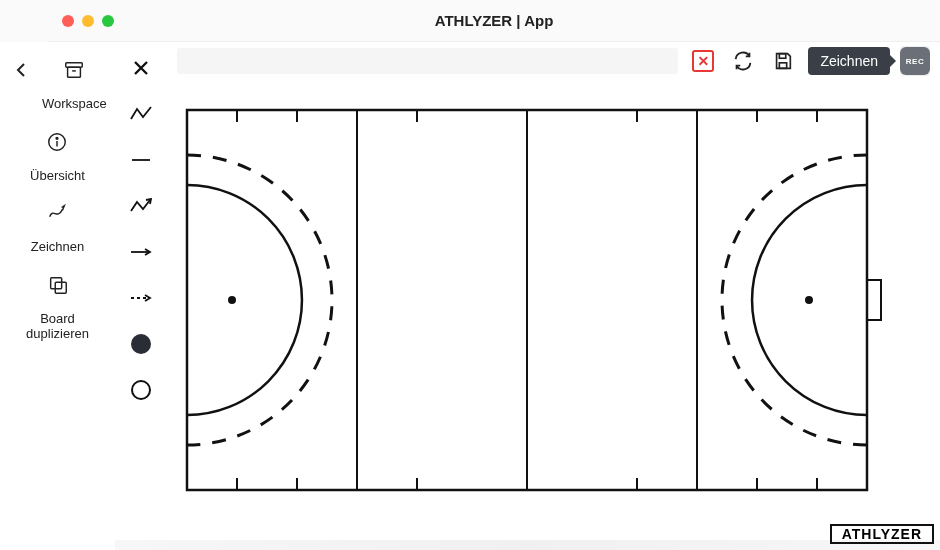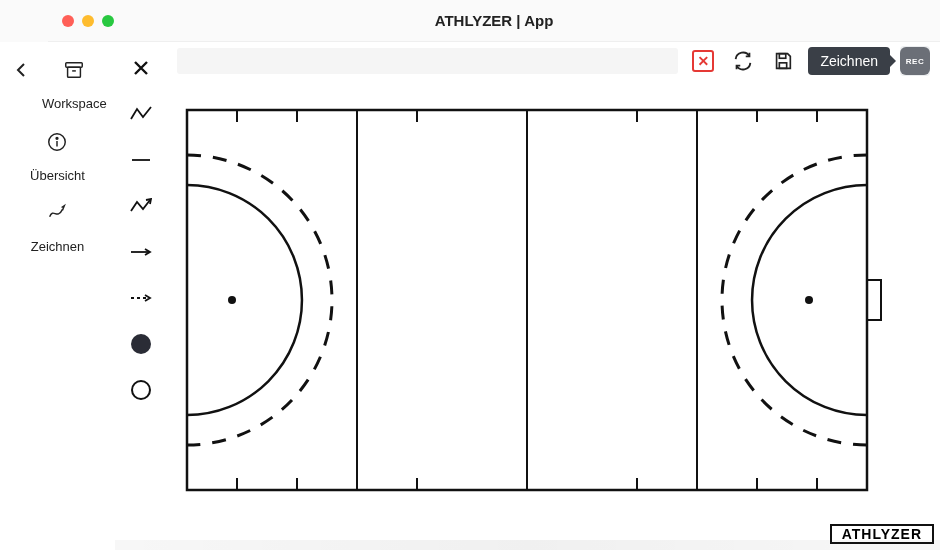--- a/index.html
+++ b/index.html
@@ -128,20 +128,30 @@
     <div class="side-item">
       <div class="icon-box">
         <svg width="22" height="22" viewBox="0 0 24 24" fill="none" stroke="#222" stroke-width="1.6">
           <path d="M4 16 C8 6, 12 20, 18 8"></path>
             <path d="M17 6 L20 4 L18 9"></path>
         </svg>
       </div>
       <div class="side-label">Zeichnen</div>
     </div>
 
+    <div class="side-item">
+      <div class="icon-box">
+        <svg width="22" height="22" viewBox="0 0 24 24" fill="none" stroke="#222" stroke-width="1.6">
+          <rect x="4" y="4" width="12" height="12" rx="1"></rect>
+            <rect x="9" y="9" width="12" height="12" rx="1"></rect>
+        </svg>
+      </div>
+      <div class="side-label" style="white-space:pre-line;">Board
+duplizieren</div>
+    </div>
 
   </div>
 
   <div class="toolstrip">
     <div class="tool">
       <svg width="18" height="18" viewBox="0 0 18 18">
           <path d="M3 3 L15 15 M15 3 L3 15" stroke="#111" stroke-width="2.4"></path>
         </svg>
     </div>
     <div class="tool">

